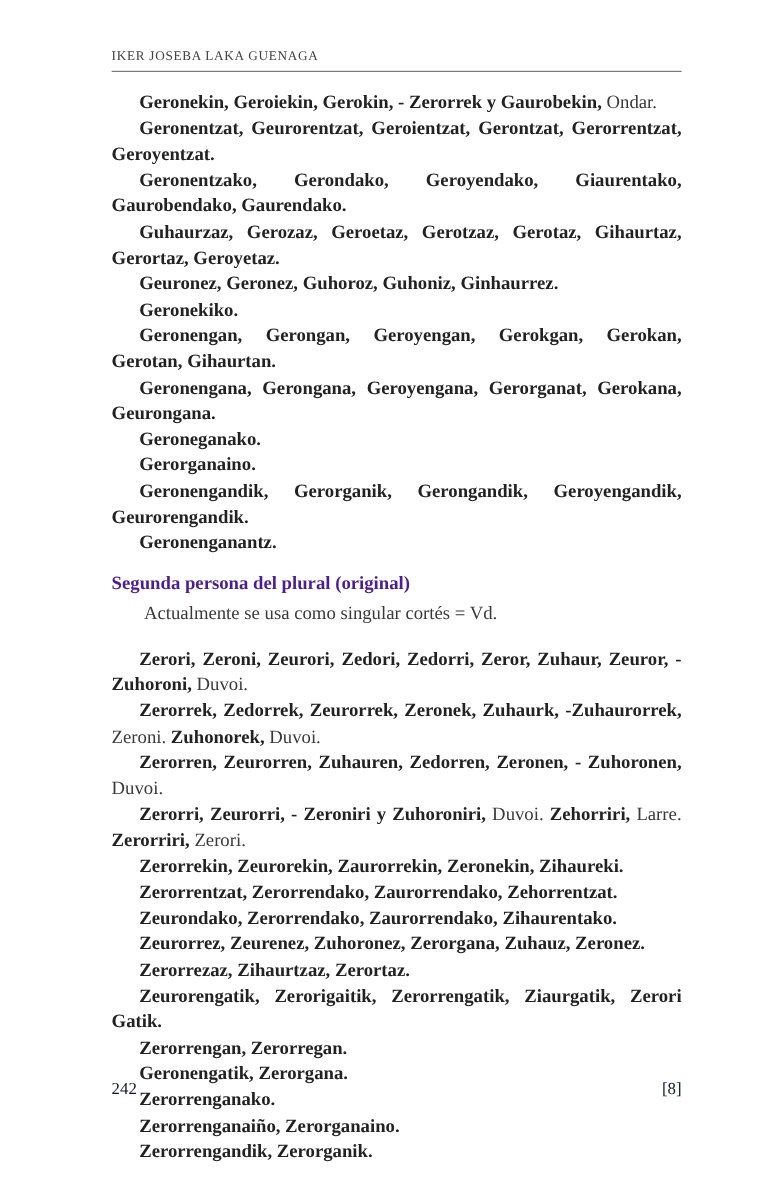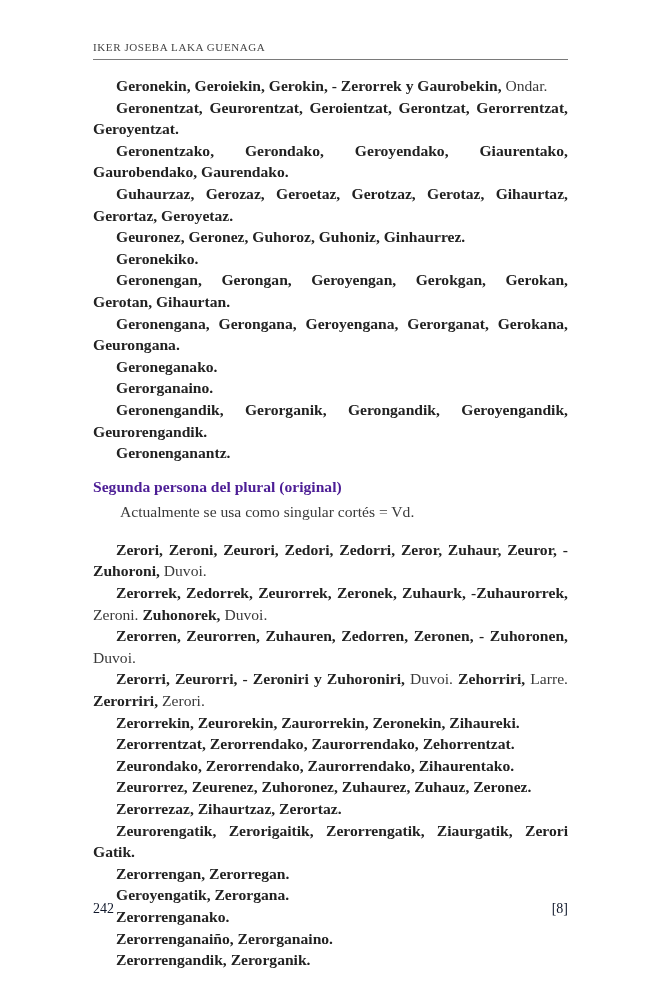--- a/index.html
+++ b/index.html
@@ -104,25 +104,25 @@
     <p class="subnote">Actualmente se usa como singular cortés = Vd.</p>
     <div class="gap-s"></div>
     <div id="sec2">
         <p class="p"><span class="b">Zerori, Zeroni, Zeurori, Zedori, Zedorri, Zeror, Zuhaur, Zeuror, - Zuhoroni,</span><span class="r"> Duvoi.</span></p>
         <p class="p"><span class="b">Zerorrek, Zedorrek, Zeurorrek, Zeronek, Zuhaurk, -Zuhaurorrek,</span><span class="r"> Zeroni. </span><span class="b">Zuhonorek,</span><span class="r"> Duvoi.</span></p>
         <p class="p"><span class="b">Zerorren, Zeurorren, Zuhauren, Zedorren, Zeronen, - Zuhoronen,</span><span class="r"> Duvoi.</span></p>
         <p class="p"><span class="b">Zerorri, Zeurorri, - Zeroniri y Zuhoroniri,</span><span class="r"> Duvoi. </span><span class="b">Zehorriri,</span><span class="r"> Larre. </span><span class="b">Zerorriri,</span><span class="r"> Zerori.</span></p>
         <p class="p"><span class="b">Zerorrekin, Zeurorekin, Zaurorrekin, Zeronekin, Zihaureki.</span></p>
         <p class="p"><span class="b">Zerorrentzat, Zerorrendako, Zaurorrendako, Zehorrentzat.</span></p>
         <p class="p"><span class="b">Zeurondako, Zerorrendako, Zaurorrendako, Zihaurentako.</span></p>
-        <p class="p"><span class="b">Zeurorrez, Zeurenez, Zuhoronez, Zuhaurez, Zuhauz, Zeronez.</span></p>
+        <p class="p"><span class="b">Zeurorrez, Zeurenez, Zuhoronez, Zerorgana, Zuhauz, Zeronez.</span></p>
         <p class="p"><span class="b">Zerorrezaz, Zihaurtzaz, Zerortaz.</span></p>
         <p class="p"><span class="b">Zeurorengatik, Zerorigaitik, Zerorrengatik, Ziaurgatik, Zerori Gatik.</span></p>
         <p class="p"><span class="b">Zerorrengan, Zerorregan.</span></p>
-        <p class="p"><span class="b">Geroyengatik, Zerorgana.</span></p>
+        <p class="p"><span class="b">Geronengatik, Zerorgana.</span></p>
         <p class="p"><span class="b">Zerorrenganako.</span></p>
         <p class="p"><span class="b">Zerorrenganaiño, Zerorganaino.</span></p>
         <p class="p"><span class="b">Zerorrengandik, Zerorganik.</span></p>
       </div>
 
   </div>
 
   <div class="folio left">242</div>
   <div class="folio right">[8]</div>
 </div>

